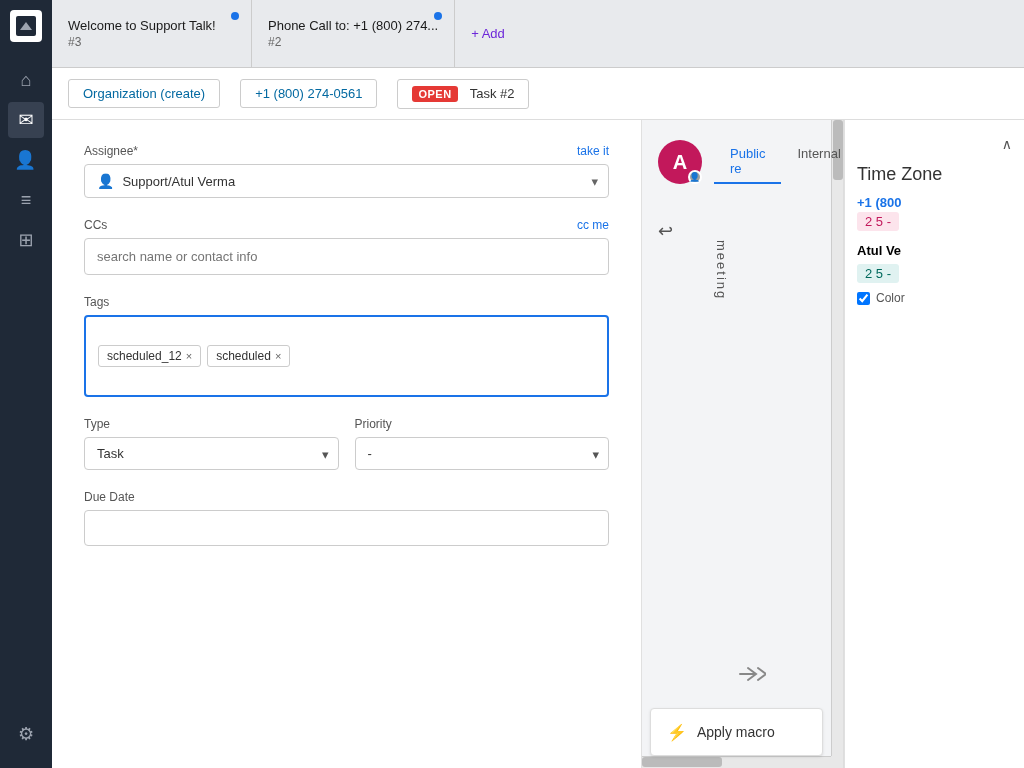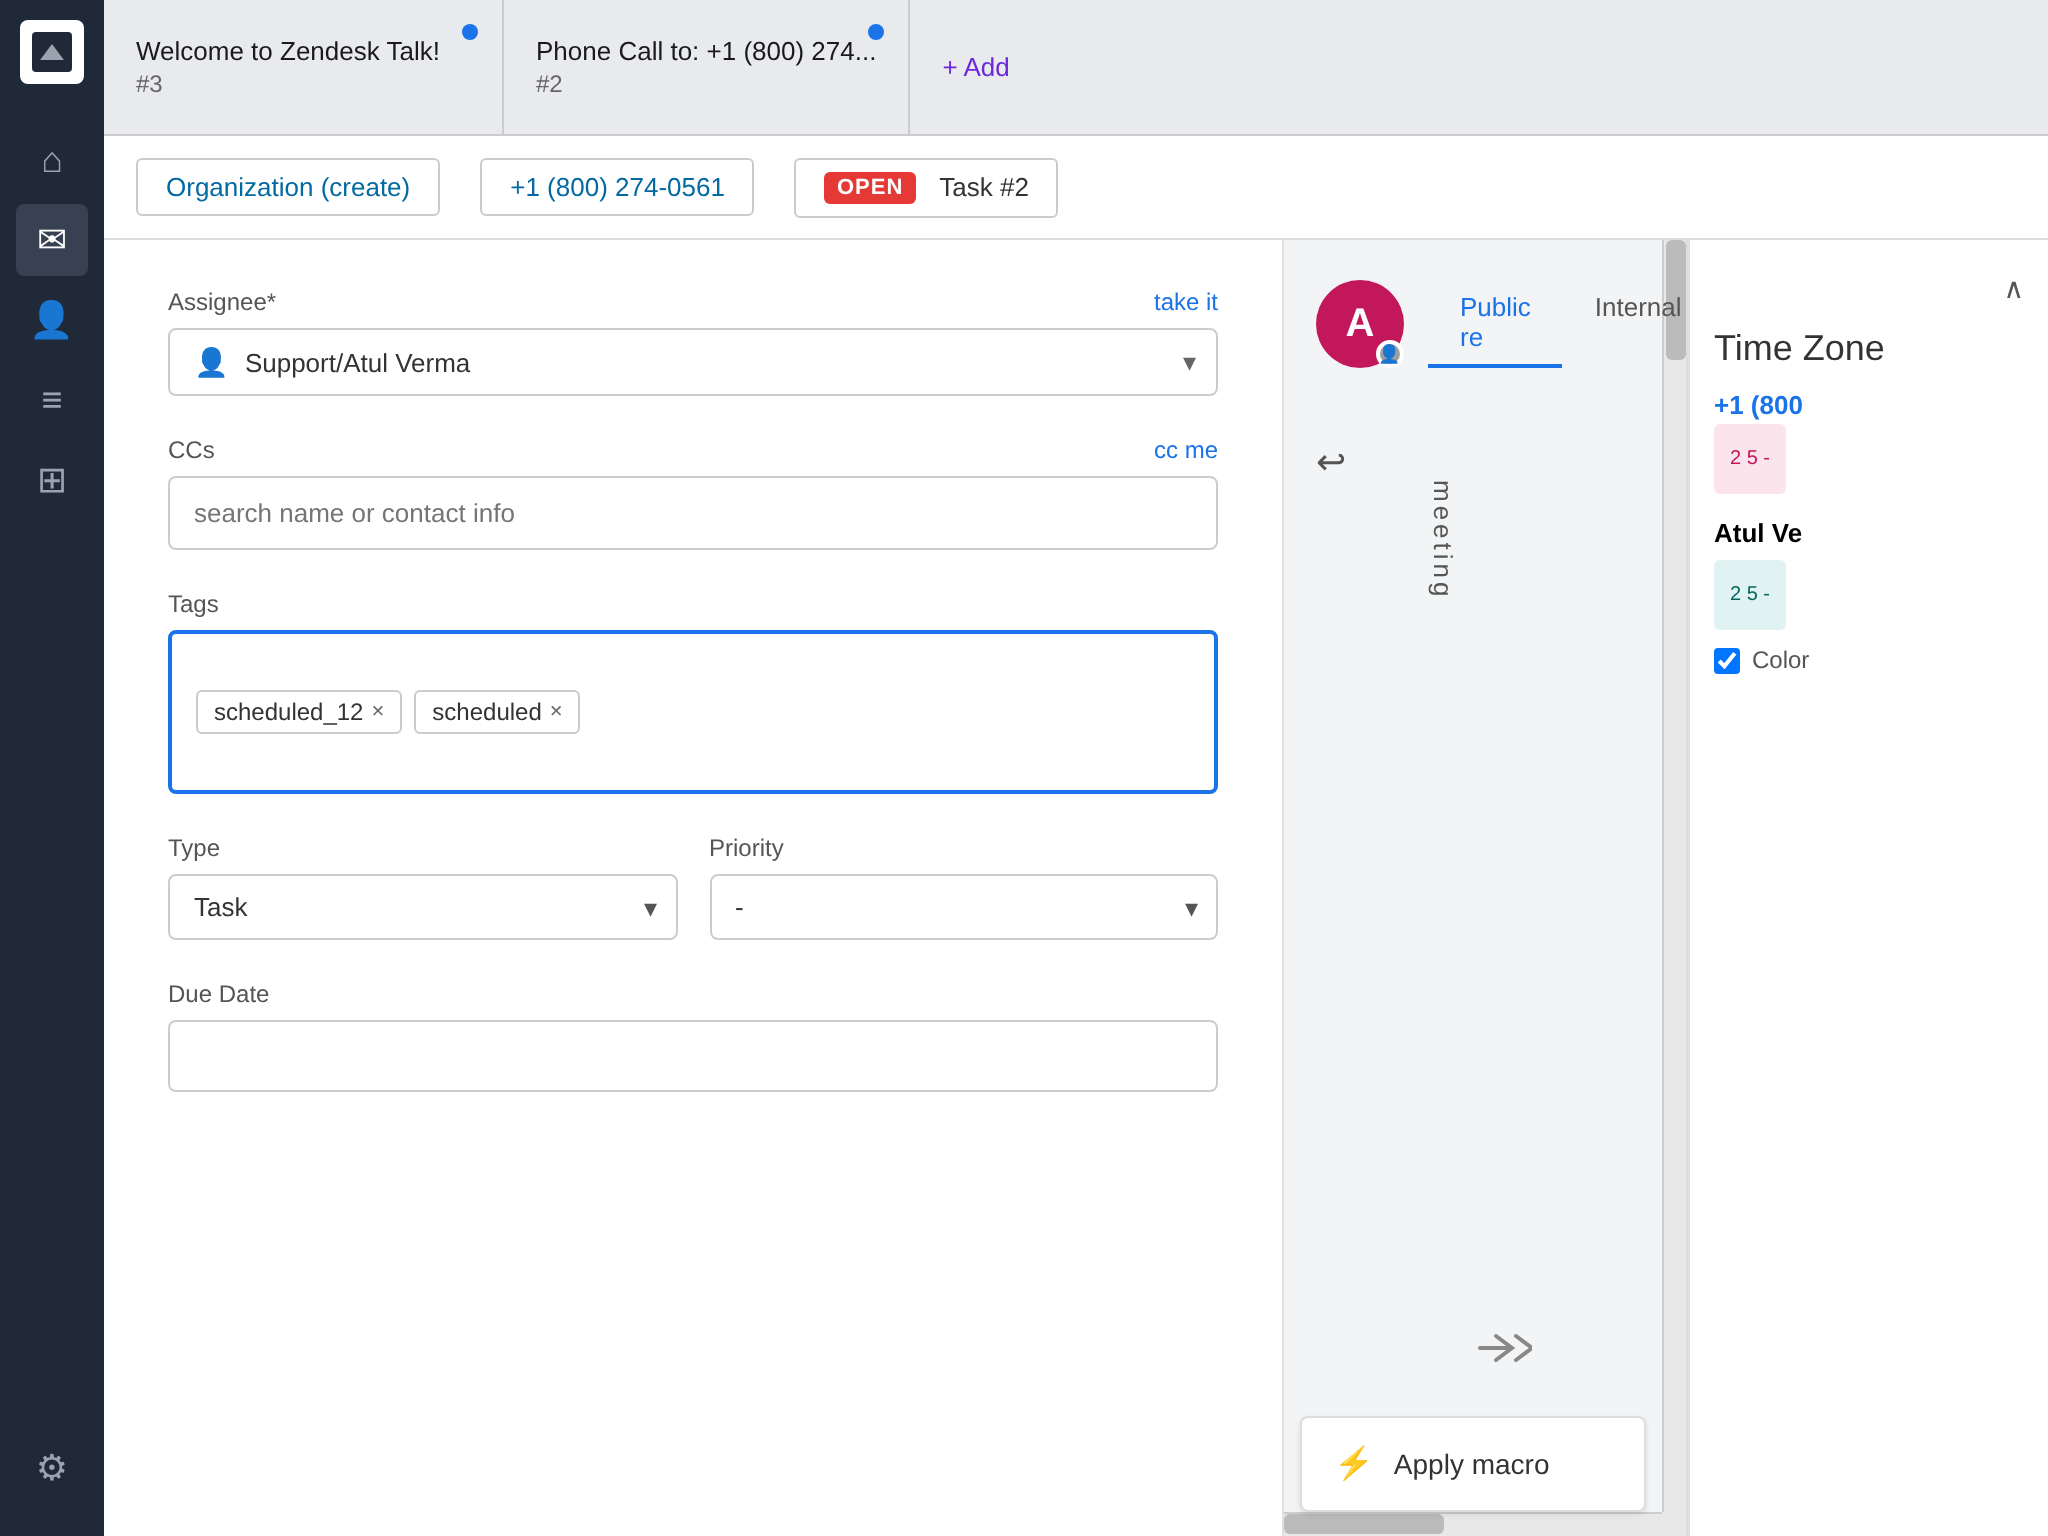--- a/index.html
+++ b/index.html
@@ -187,21 +187,21 @@
     .right-panel-header {
       display: flex; justify-content: flex-end; margin-bottom: 12px;
     }
     .collapse-btn { cursor: pointer; color: #555; font-size: 14px; }
 
     .right-section-title { font-size: 18px; font-weight: 400; color: #333; margin-bottom: 10px; }
     .phone-entry { margin-bottom: 12px; }
     .phone-num { font-size: 13px; font-weight: 600; color: #1a73e8; }
     .phone-sub { font-size: 11px; color: #888; }
     .phone-badge {
-      display: inline-block; padding: 12px 8px; border-radius: 3px; font-size: 10px; margin-top: 2px;
+      display: inline-block; padding: 2px 8px; border-radius: 3px; font-size: 13px; margin-top: 2px;
     }
     .badge-pink { background: #fce4ec; color: #c2185b; }
     .badge-teal { background: #e0f2f1; color: #00695c; }
 
     .person-name { font-size: 13px; font-weight: 600; color: #000000; margin-top: 8px; }
 
     .checkbox-row { display: flex; align-items: center; gap: 6px; font-size: 12px; color: #555; margin-top: 8px; }
     .checkbox-row input { cursor: pointer; }
 
     
@@ -223,21 +223,21 @@
   <div class="sidebar-icon active">✉</div>
   <div class="sidebar-icon">👤</div>
   <div class="sidebar-icon">≡</div>
   <div class="sidebar-icon">⊞</div>
   <div style="flex:1"></div>
   <div class="sidebar-icon" style="margin-bottom:16px">⚙</div>
 </div>
 
 <div class="tab-bar">
   <div class="tab">
-    <div class="tab-title">Welcome to Zendesk Talk!</div>
+    <div class="tab-title">Welcome to Support Talk!</div>
     <div class="tab-subtitle">#3</div>
     <div class="tab-dot"></div>
   </div>
   <div class="tab">
     <div class="tab-title">Phone Call to: +1 (800) 274...</div>
     <div class="tab-subtitle">#2</div>
     <div class="tab-dot"></div>
   </div>
   <div class="tab-add">
     <span>+ Add</span>

